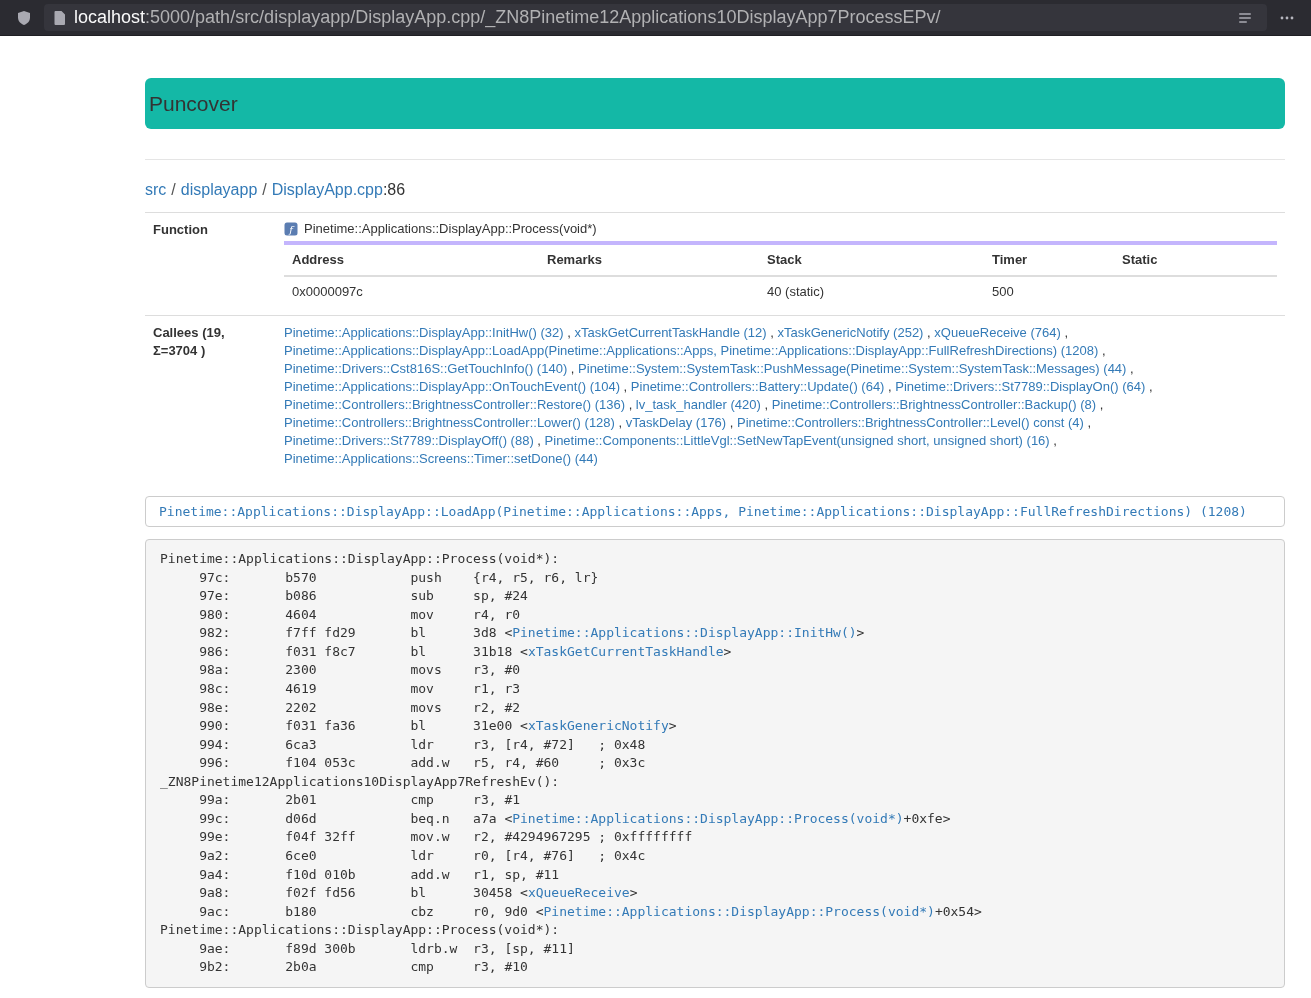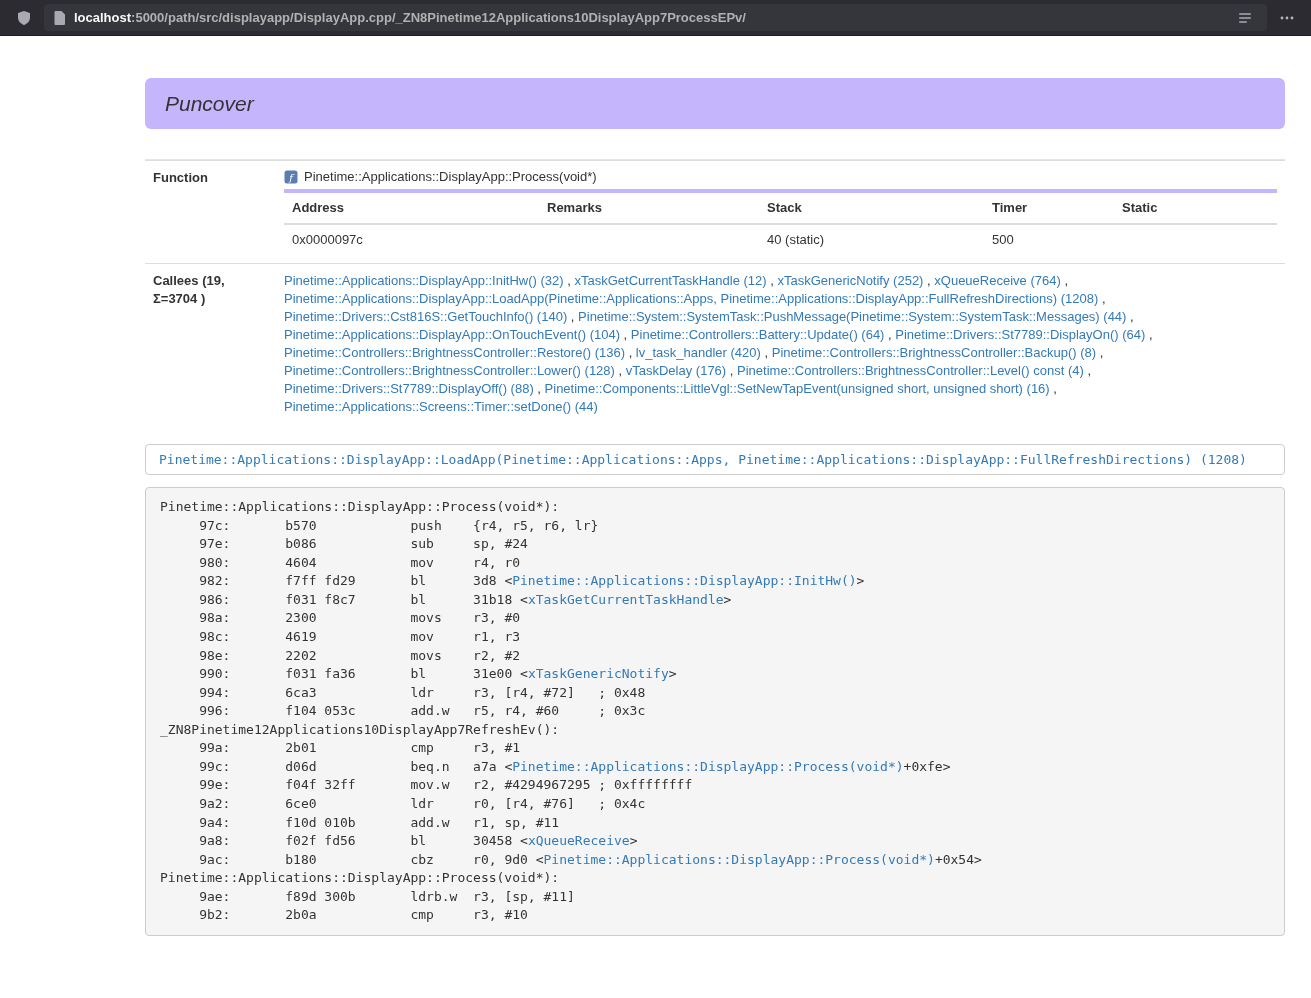--- a/index.html
+++ b/index.html
@@ -18,32 +18,31 @@
   }
   .chrome-btn {
     width: 28px; height: 26px; border-radius: 3px;
     display: flex; align-items: center; justify-content: center; flex: none;
   }
   .urlbar {
     flex: 1; height: 27px; background: #35353c; border-radius: 4px;
     display: flex; align-items: center; padding: 0 10px; gap: 8px; min-width: 0;
   }
   .url-text {
-    font-size: 13px; color: #b1b1b3; white-space: nowrap; overflow: hidden; font-weight: bold;
+    font-size: 18px; color: #b1b1b3; white-space: nowrap; overflow: hidden;
   }
   .url-host { color: #f9f9fa; }
   .flex-spacer { flex: 1; }
 
   
   .container { width: 1170px; margin-left: 130px; padding: 0 15px; }
 
   .jumbotron {
-    margin-top: 42px; background: #c4b5fd; border-radius: 6px;
-    padding: 13px 20px;
-    font-style: italic;
+    margin-top: 42px; background: #14b8a6; border-radius: 6px;
+    padding: 13px 4px;
   }
   .jumbotron h1 { margin: 0; font-size: 21px; font-weight: 500; color: #333; line-height: 25px; }
 
   hr.page-divider { border: 0; border-top: 1px solid #e5e5e5; margin: 30px 0 0 0; }
 
   a.lnk { color: #337ab7; text-decoration: none; }
 
   .breadcrumb-line { margin: 20px 0 12px 0; font-size: 16px; line-height: 20px; }
   .breadcrumb-line .sep { color: #555; margin: 0 5px; }
   .breadcrumb-line .lineref { color: #333; }
@@ -129,20 +128,23 @@
 </div>
 
 <div class="container">
 
   <div class="jumbotron">
     <h1>Puncover</h1>
   </div>
 
   <hr class="page-divider">
 
+  <div class="breadcrumb-line">
+    <a href="#" class="lnk">src</a><span class="sep">/</span><a href="#" class="lnk">displayapp</a><span class="sep">/</span><a href="#" class="lnk">DisplayApp.cpp</a><span class="lineref">:86</span>
+  </div>
 
   <table class="sym">
     <tbody>
       <tr>
         <th>Function</th>
         <td>
           <div class="symname">
             <span style="display:inline-flex;">
               <svg width="14" height="14" viewBox="0 0 14 14">
                   <rect x="0.5" y="0.5" width="13" height="13" rx="2.5" fill="#5b7db1"></rect>

